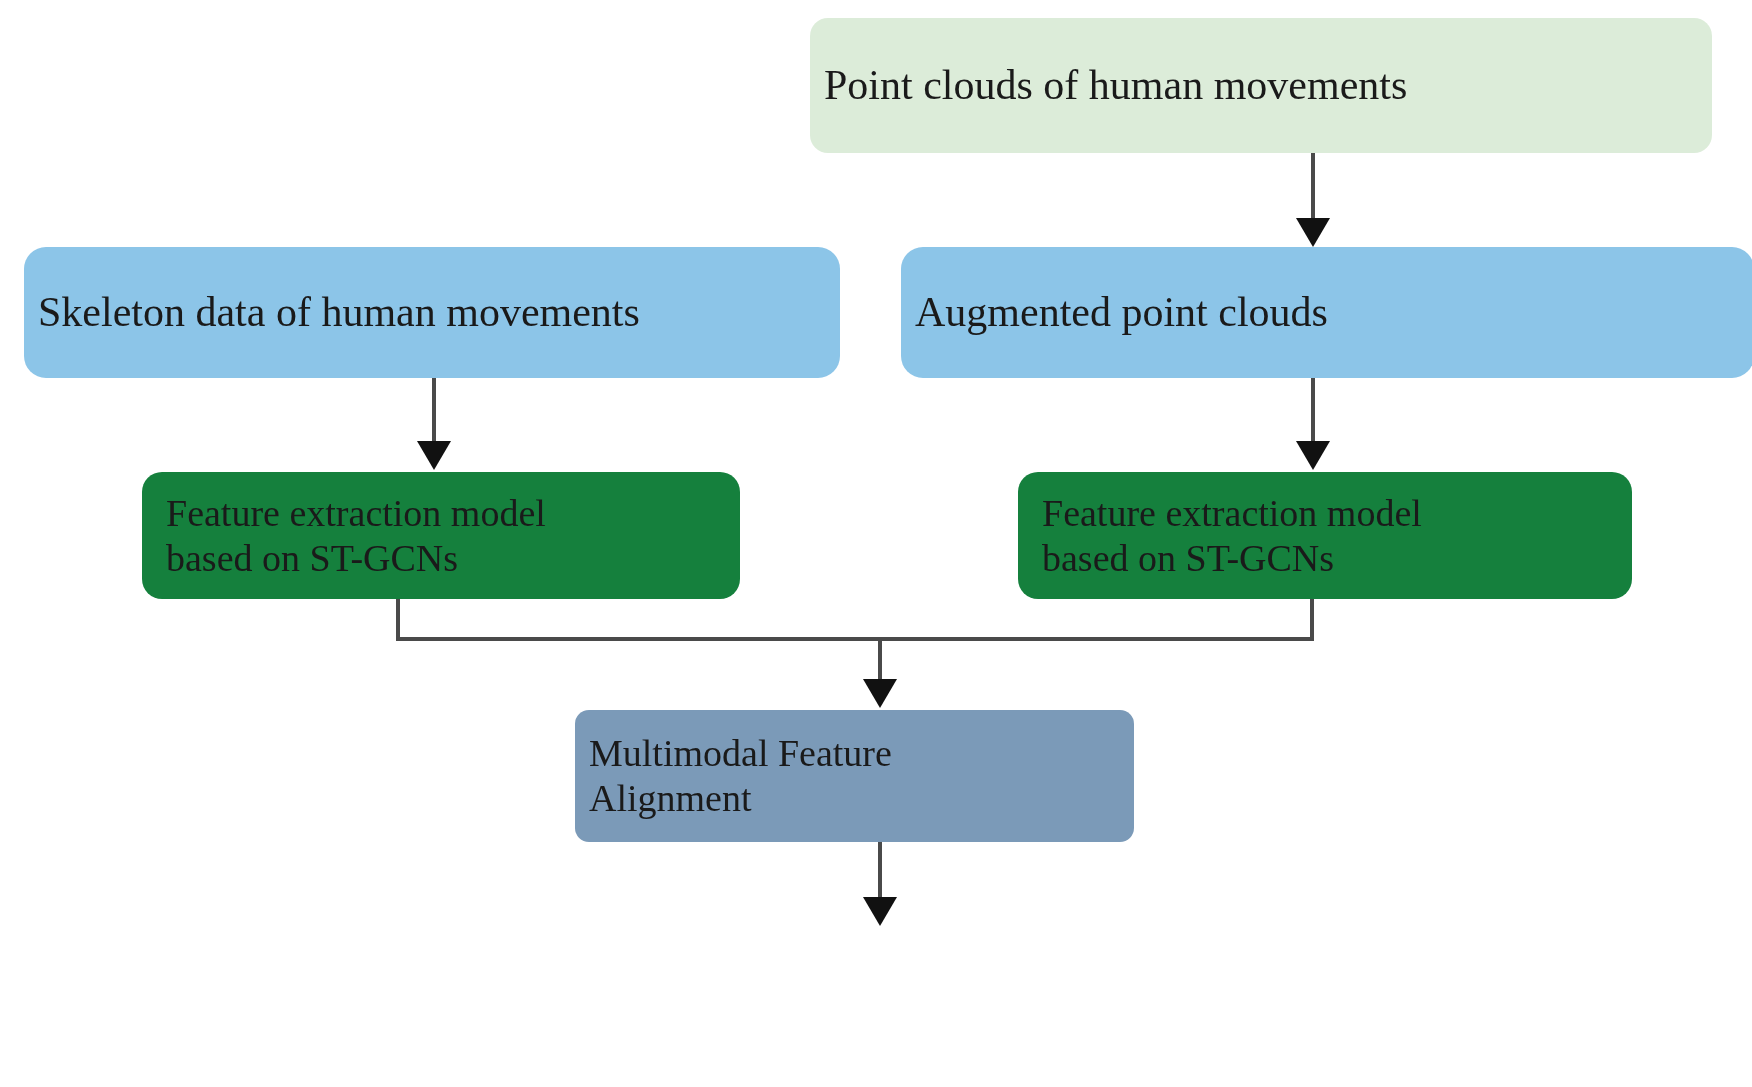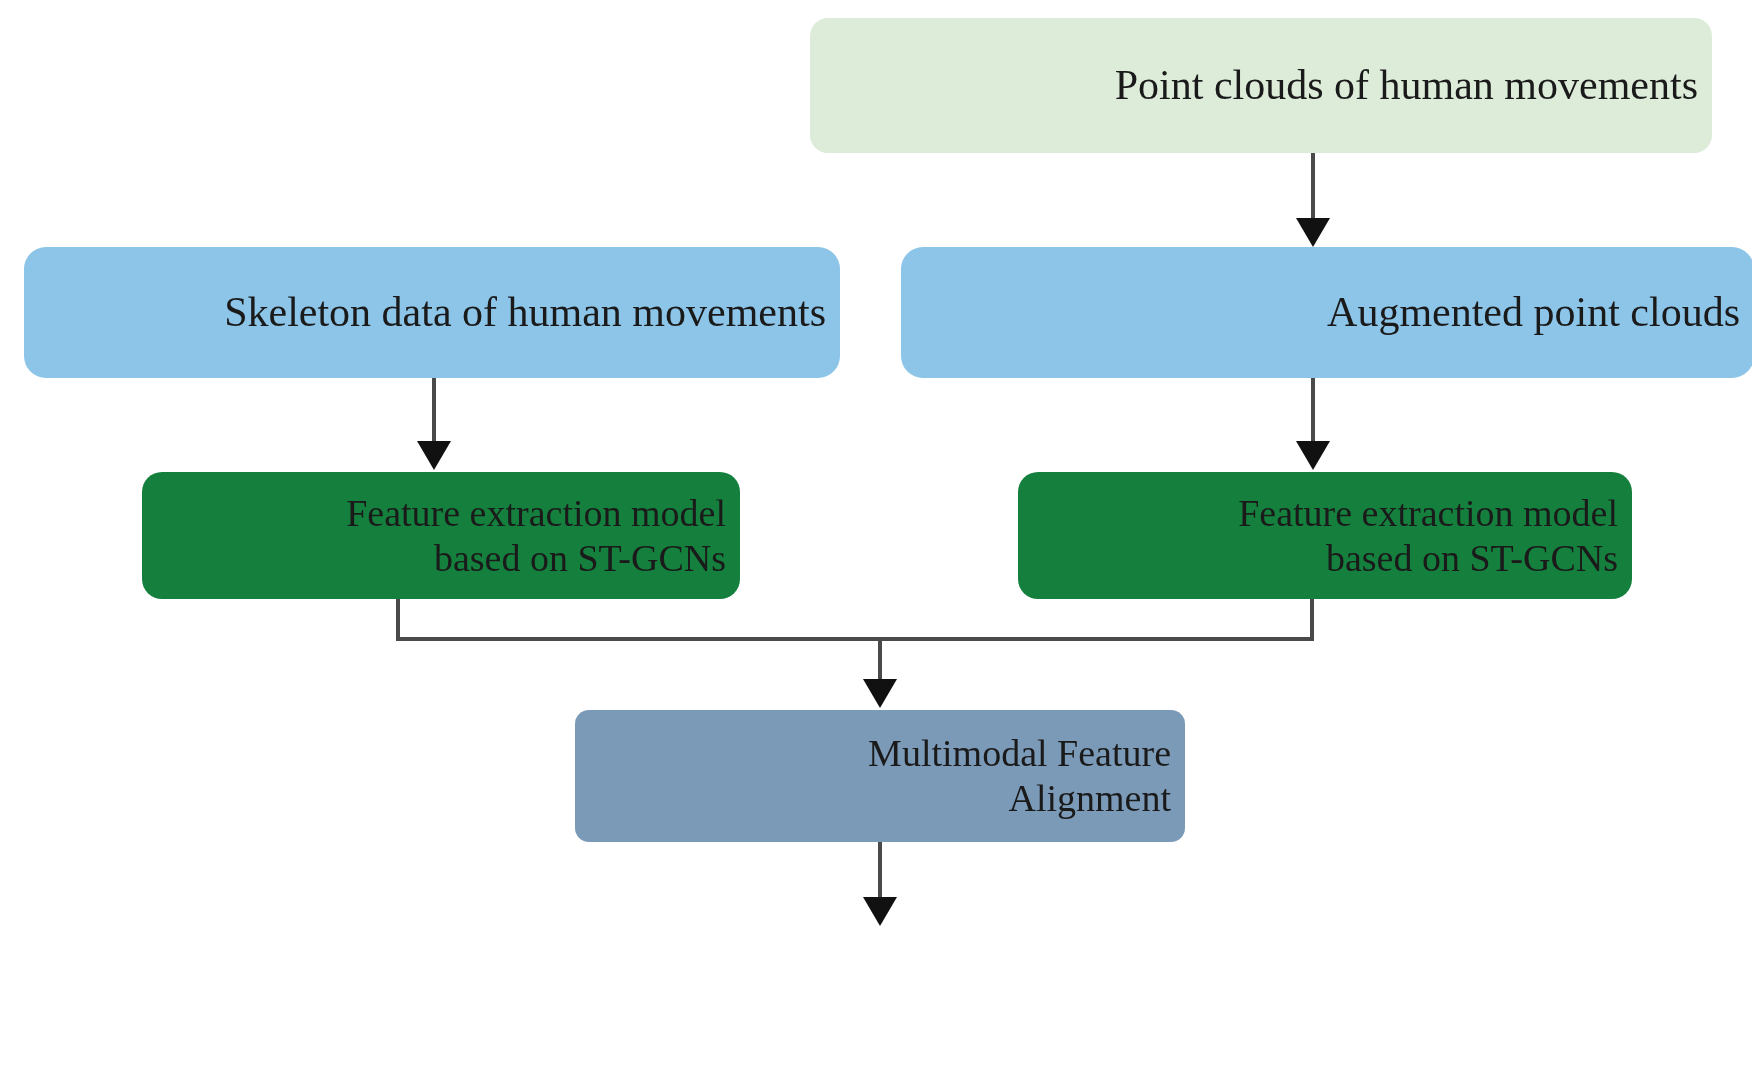--- a/index.html
+++ b/index.html
@@ -15,21 +15,21 @@
     width: 1752px;
     height: 1087px;
     background: #ffffff;
     overflow: hidden;
   }
   .node {
     position: absolute;
     display: flex;
     align-items: center;
     justify-content: center;
-    text-align: right;
+    text-align: left;
     color: #1a1a1a;
     line-height: 1.18;
     box-sizing: border-box;
     padding: 4px 14px;
   }
   .node-label {
     display: block;
     width: 100%;
     white-space: pre-line;
   }
@@ -40,21 +40,21 @@
   .n-gray   { background: #15803d; border-radius: 20px; padding-left: 24px; }
   .n-steel  { background: #7b9ab8; border-radius: 14px; }
   .n-orange { background: #fbb184; border-radius: 20px; }
 
   
   #node-point-clouds      { left: 810px;  top: 18px;  width: 902px; height: 135px;  font-size: 42px; }
   #node-skeleton          { left: 24px;   top: 247px; width: 816px; height: 131px;  font-size: 42px; font-family: Liberation Serif, serif; }
   #node-augmented         { left: 895px;  top: 247px; width: 853px; height: 131px;  font-size: 42px; margin-left: 6px; }
   #node-feat-left         { left: 142px;  top: 472px; width: 598px; height: 127px;  font-size: 38px; }
   #node-feat-right        { left: 1018px; top: 472px; width: 614px; height: 127px;  font-size: 38px; }
-  #node-multimodal        { left: 575px;  top: 710px; width: 610px; height: 132px;  font-size: 38px; }
+  #node-multimodal        { left: 575px;  top: 710px; width: 559px; height: 132px;  font-size: 38px; }
   #node-performance       { left: 575px;  top: 928px; width: 610px; height: 130px;  font-size: 38px; }
 
   
   .line-v {
     position: absolute;
     width: 4px;
     background: #4a4a4a;
   }
   .line-h {
     position: absolute;

